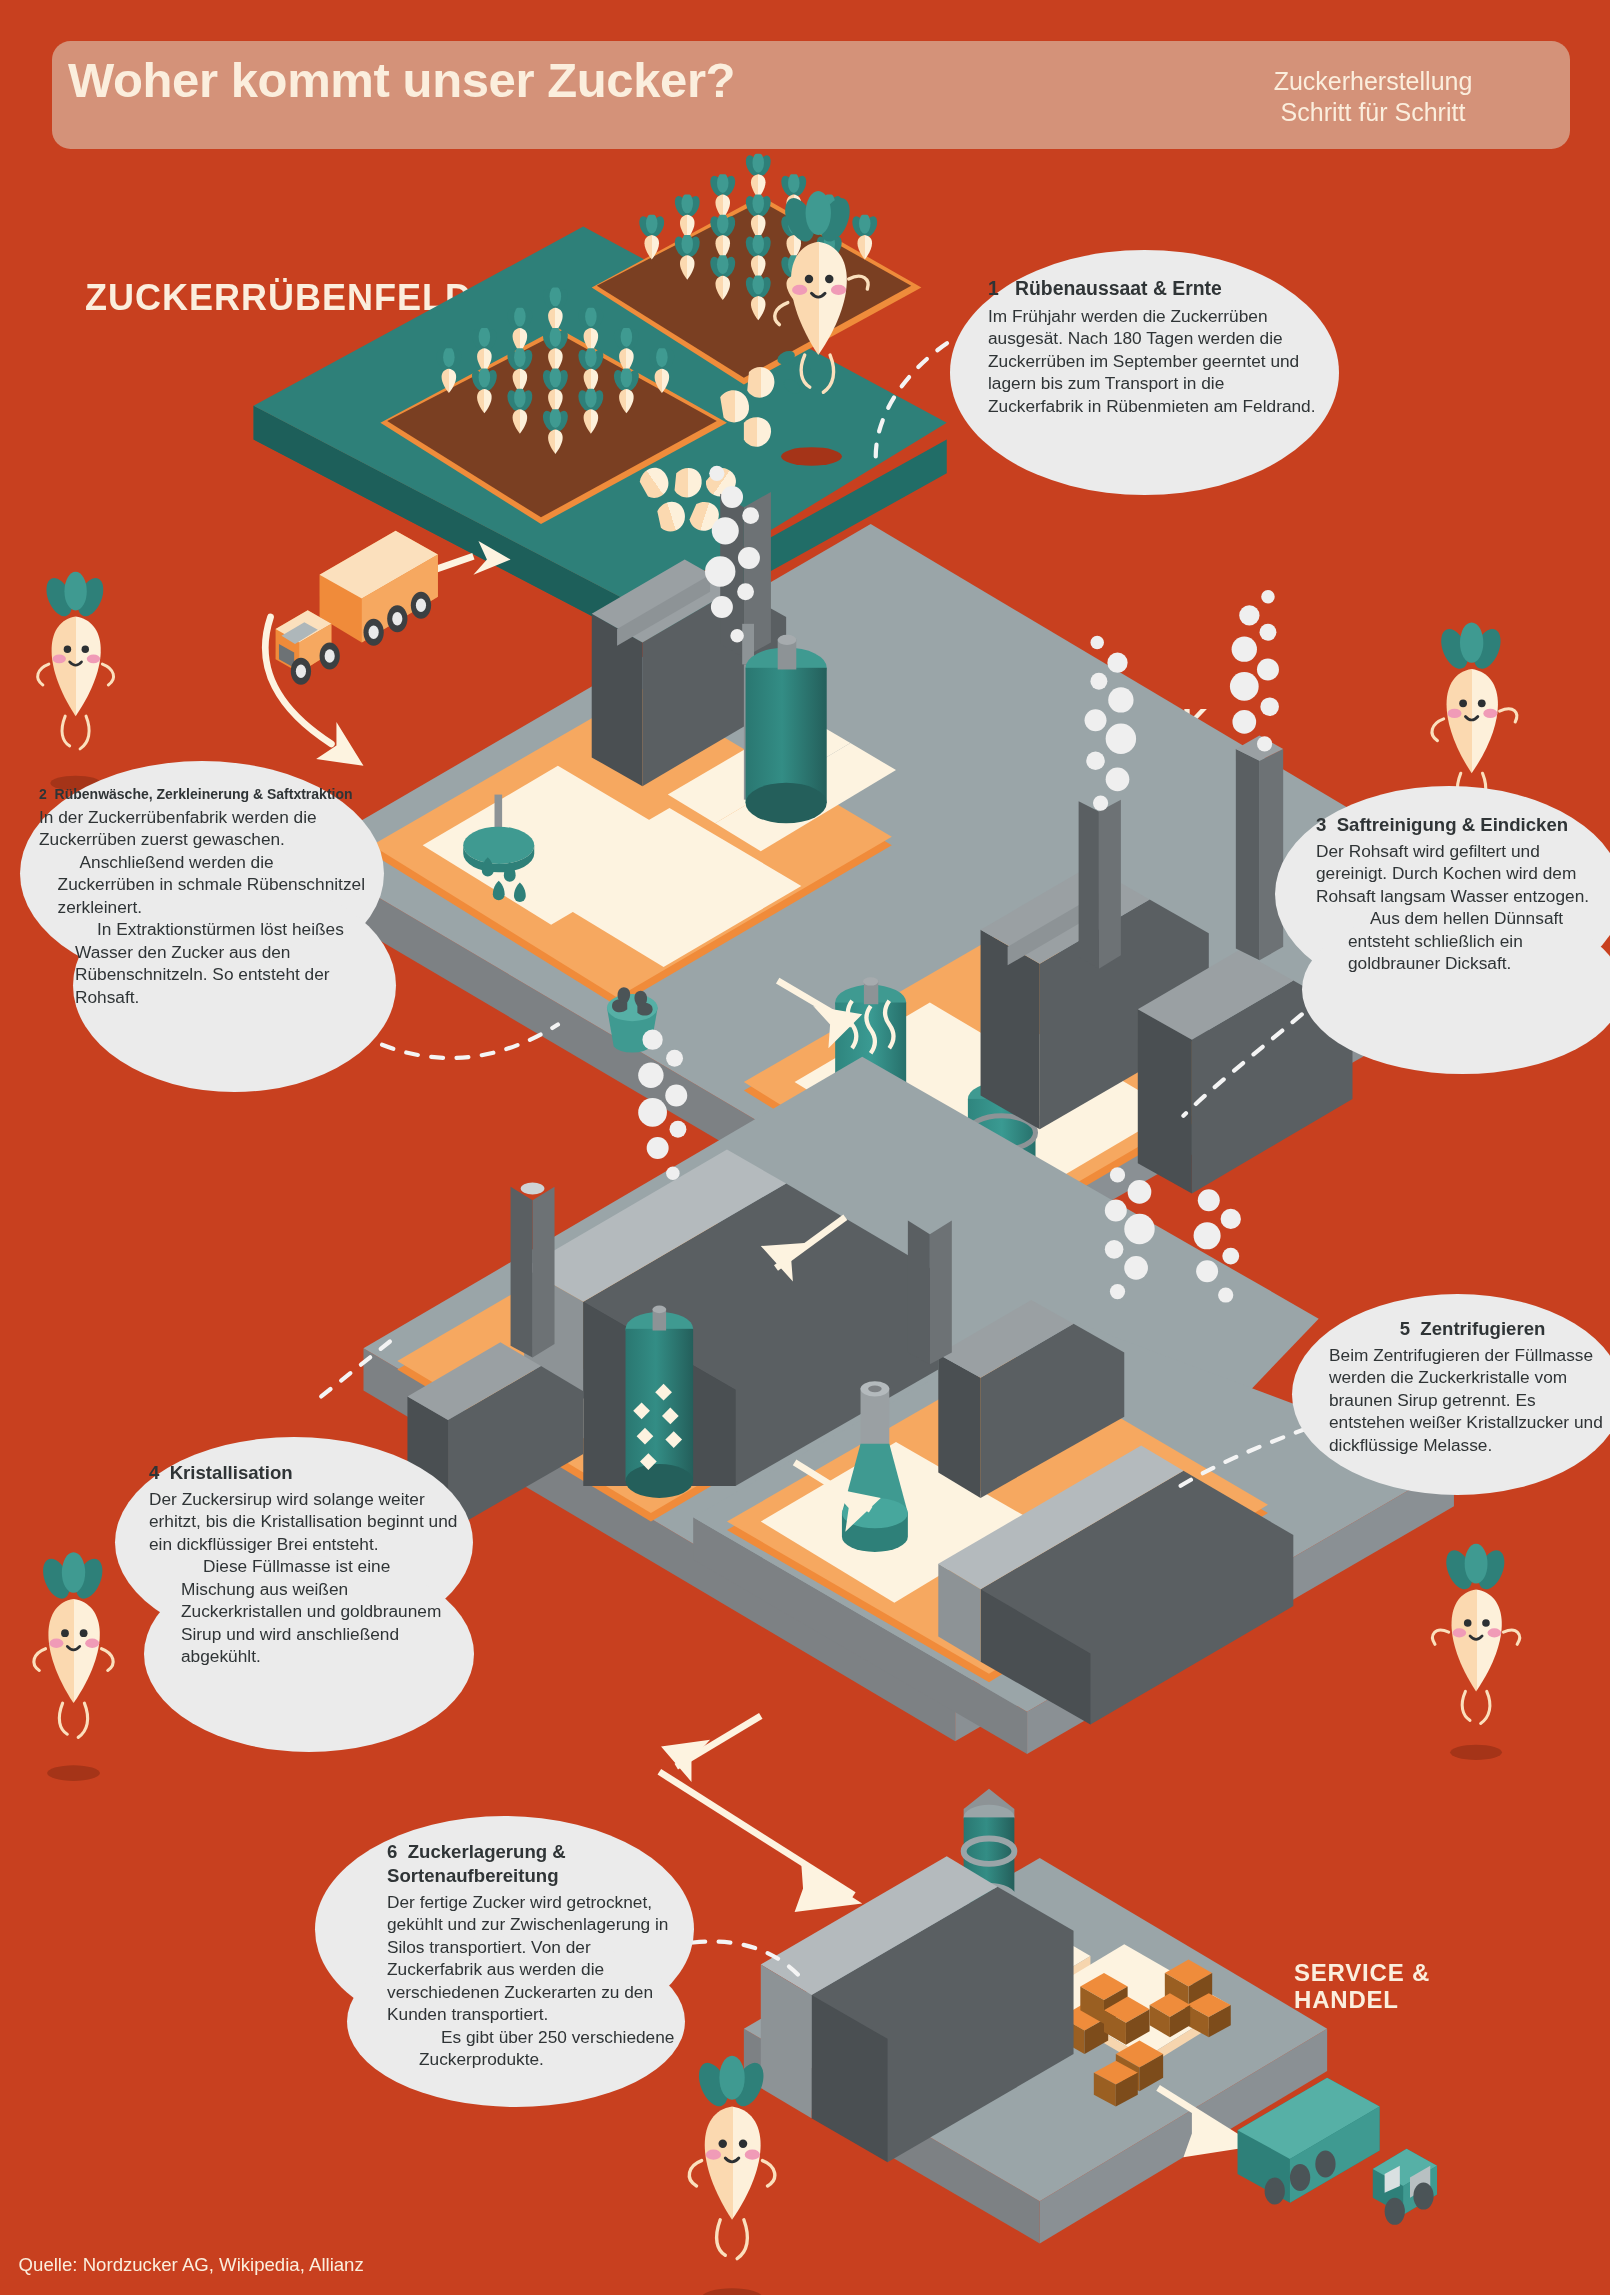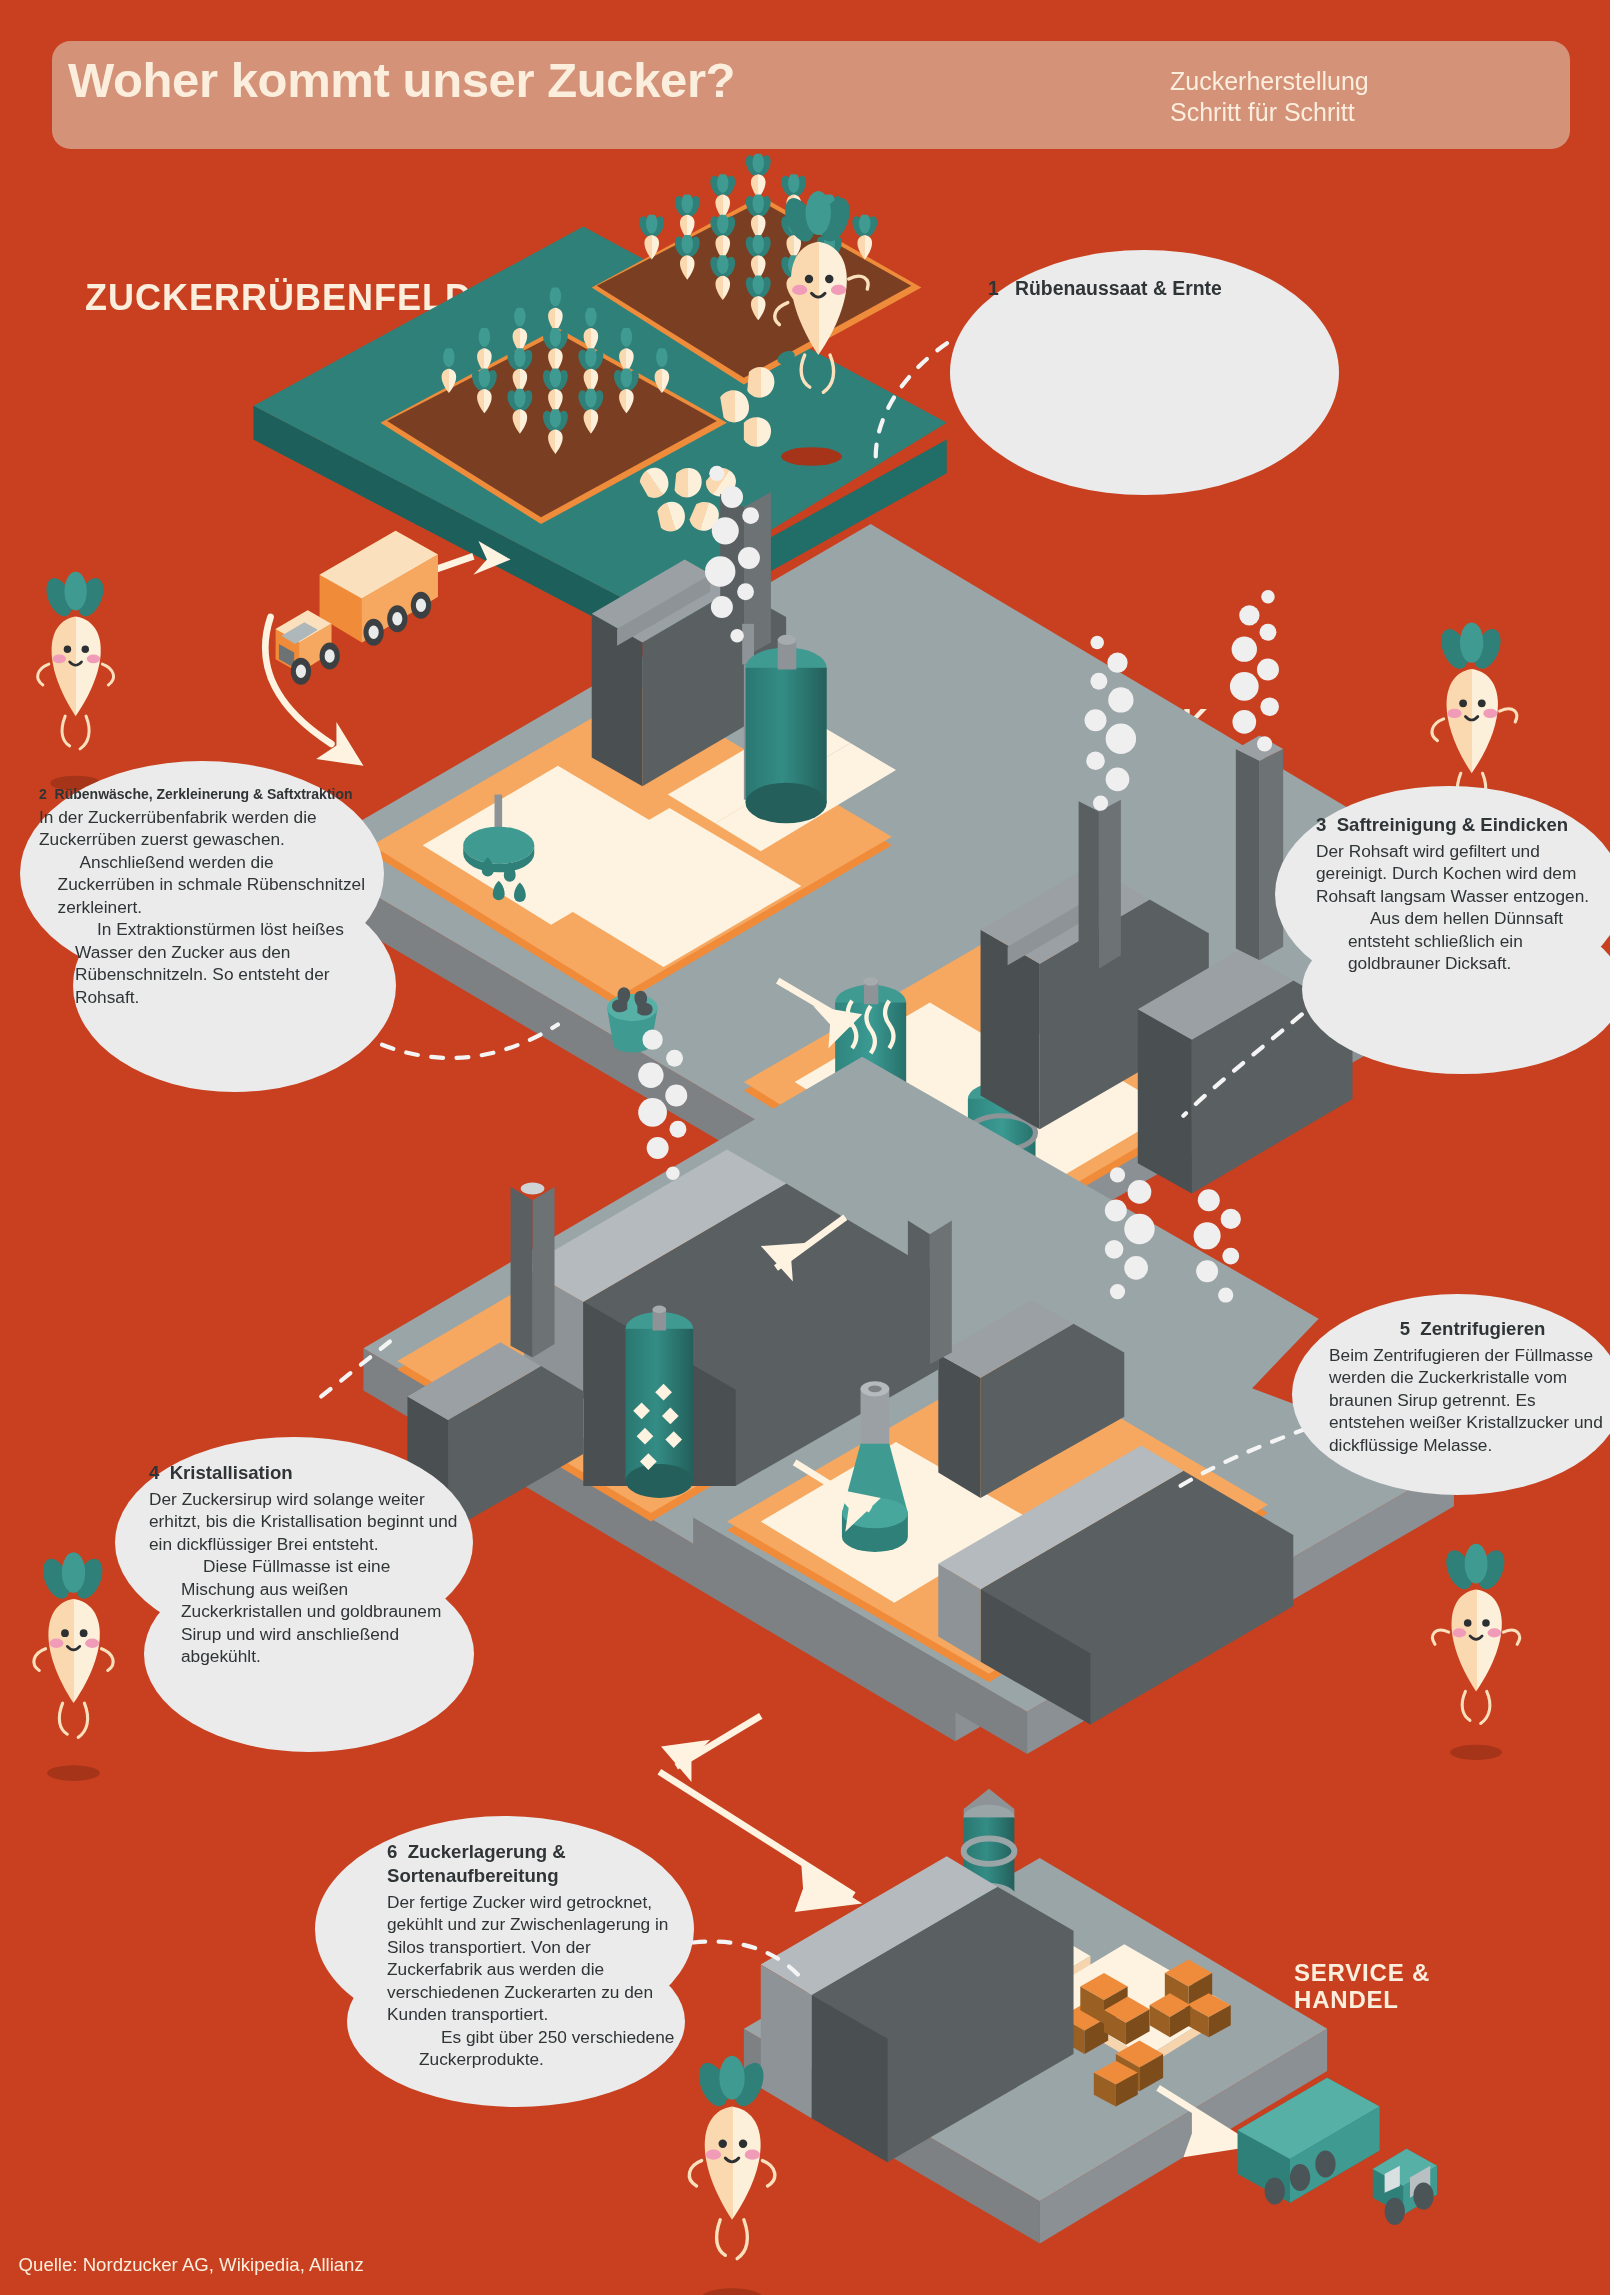--- a/index.html
+++ b/index.html
@@ -30,21 +30,21 @@
     font-size: 49px;
     font-weight: bold;
     color: #fbeedd;
     letter-spacing: -0.4px;
     white-space: nowrap;
   }
   .header-sub {
     position: absolute;
     right: 34px; top: 66px;
     width: 406px;
-    text-align: left;
+    text-align: center;
     font-size: 25px;
     line-height: 1.25;
     color: #fbeedd;
   }
 
   
   .sec-head {
     position: absolute;
     color: #fbeedd;
     font-size: 36px;
@@ -687,20 +687,21 @@
       </g>
     </g>
   </svg>
 
   <div>
     <div class="bub-lobe" style="left:950px; top:250px; width:389px; height:245px;"></div>
     <div class="bub-text" style="left:988px; top:276px; width:328px;">
       <div style="font-weight:bold; font-size:19.4px; margin-bottom:3.4px;">
         <span>1</span>&nbsp;&nbsp;&nbsp;<span>Rübenaussaat &amp; Ernte</span>
       </div>
+      <div>Im Frühjahr werden die Zuckerrüben ausgesät. Nach 180 Tagen werden die Zuckerrüben im September geerntet und lagern bis zum Transport in die Zuckerfabrik in Rübenmieten am Feldrand.</div>
     </div>
   </div>
 
   <div>
     <div class="bub-lobe" style="left:20px; top:761px; width:364px; height:225px;"></div>
     <div class="bub-lobe" style="left:73px; top:879px; width:323px; height:213px;"></div>
     <div class="bub-text" style="left:39px; top:785px; width:330px;">
       <div style="font-weight:bold; font-size:14px; margin-bottom:2.5px;">
         <span>2</span>&nbsp;&nbsp;<span>Rübenwäsche, Zerkleinerung &amp; Saftxtraktion</span>
       </div>

